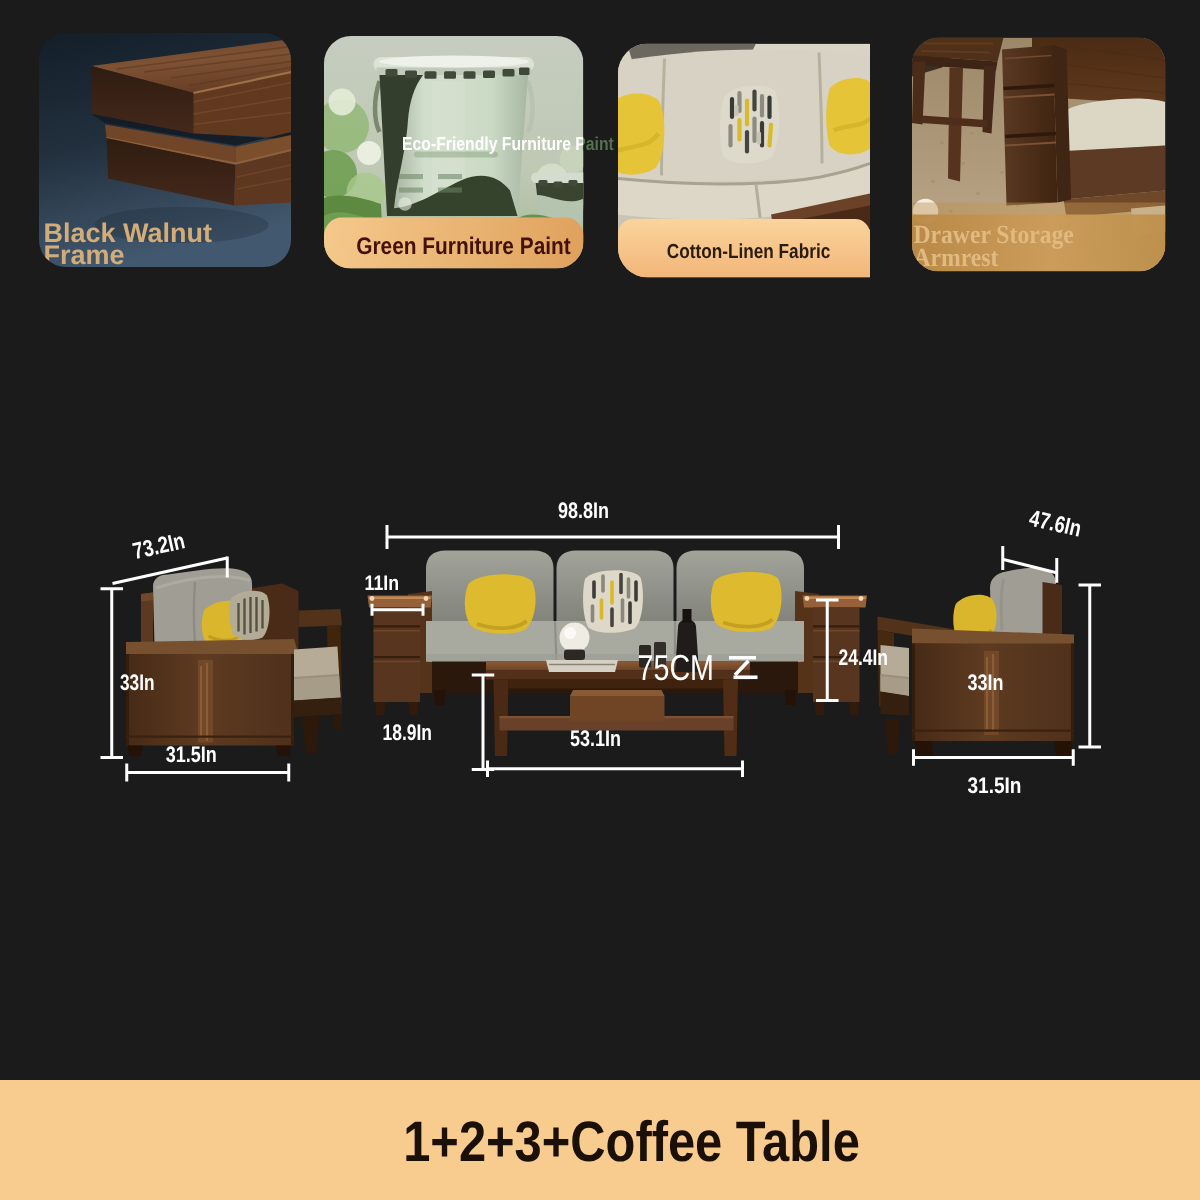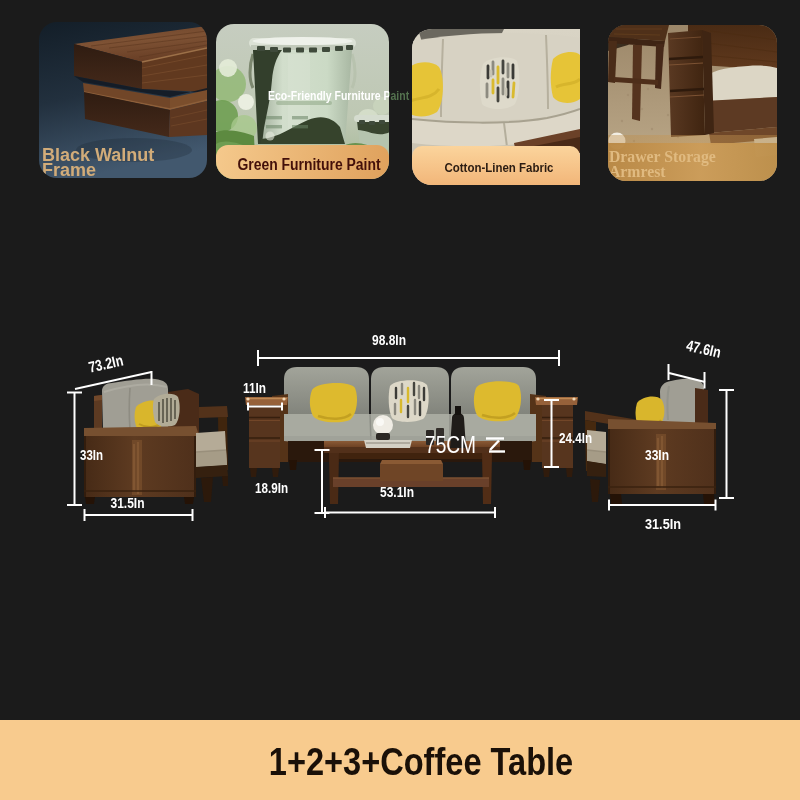--- a/index.html
+++ b/index.html
@@ -6,21 +6,21 @@
   #page{position:relative;width:800px;height:800px;background:#1b1b1b;overflow:hidden;
         font-family:"Liberation Sans",sans-serif;}
   .card{position:absolute;border-radius:18px;overflow:hidden;}
   .card svg{position:absolute;left:0;top:0;}
   .cap{position:absolute;white-space:nowrap;font-weight:bold;}
 </style>
 </head>
 <body>
 <div id="page">
 
-<div class="card" style="left:26px;top:22px;width:168px;height:156px;margin-left:13px;">
+<div class="card" style="left:26px;top:22px;width:168px;height:156px;">
 <svg width="168" height="156" viewBox="0 0 168 156">
   <defs>
     <linearGradient id="c1bg" x1="0" y1="0" x2="0.25" y2="1">
       <stop offset="0" stop-color="#131e28"></stop>
       <stop offset="0.5" stop-color="#22303e"></stop>
       <stop offset="1" stop-color="#42586e"></stop>
     </linearGradient>
     <linearGradient id="w_top" x1="0" y1="0" x2="0.3" y2="1">
       <stop offset="0" stop-color="#6b4229"></stop>
       <stop offset="0.5" stop-color="#7e5234"></stop>

